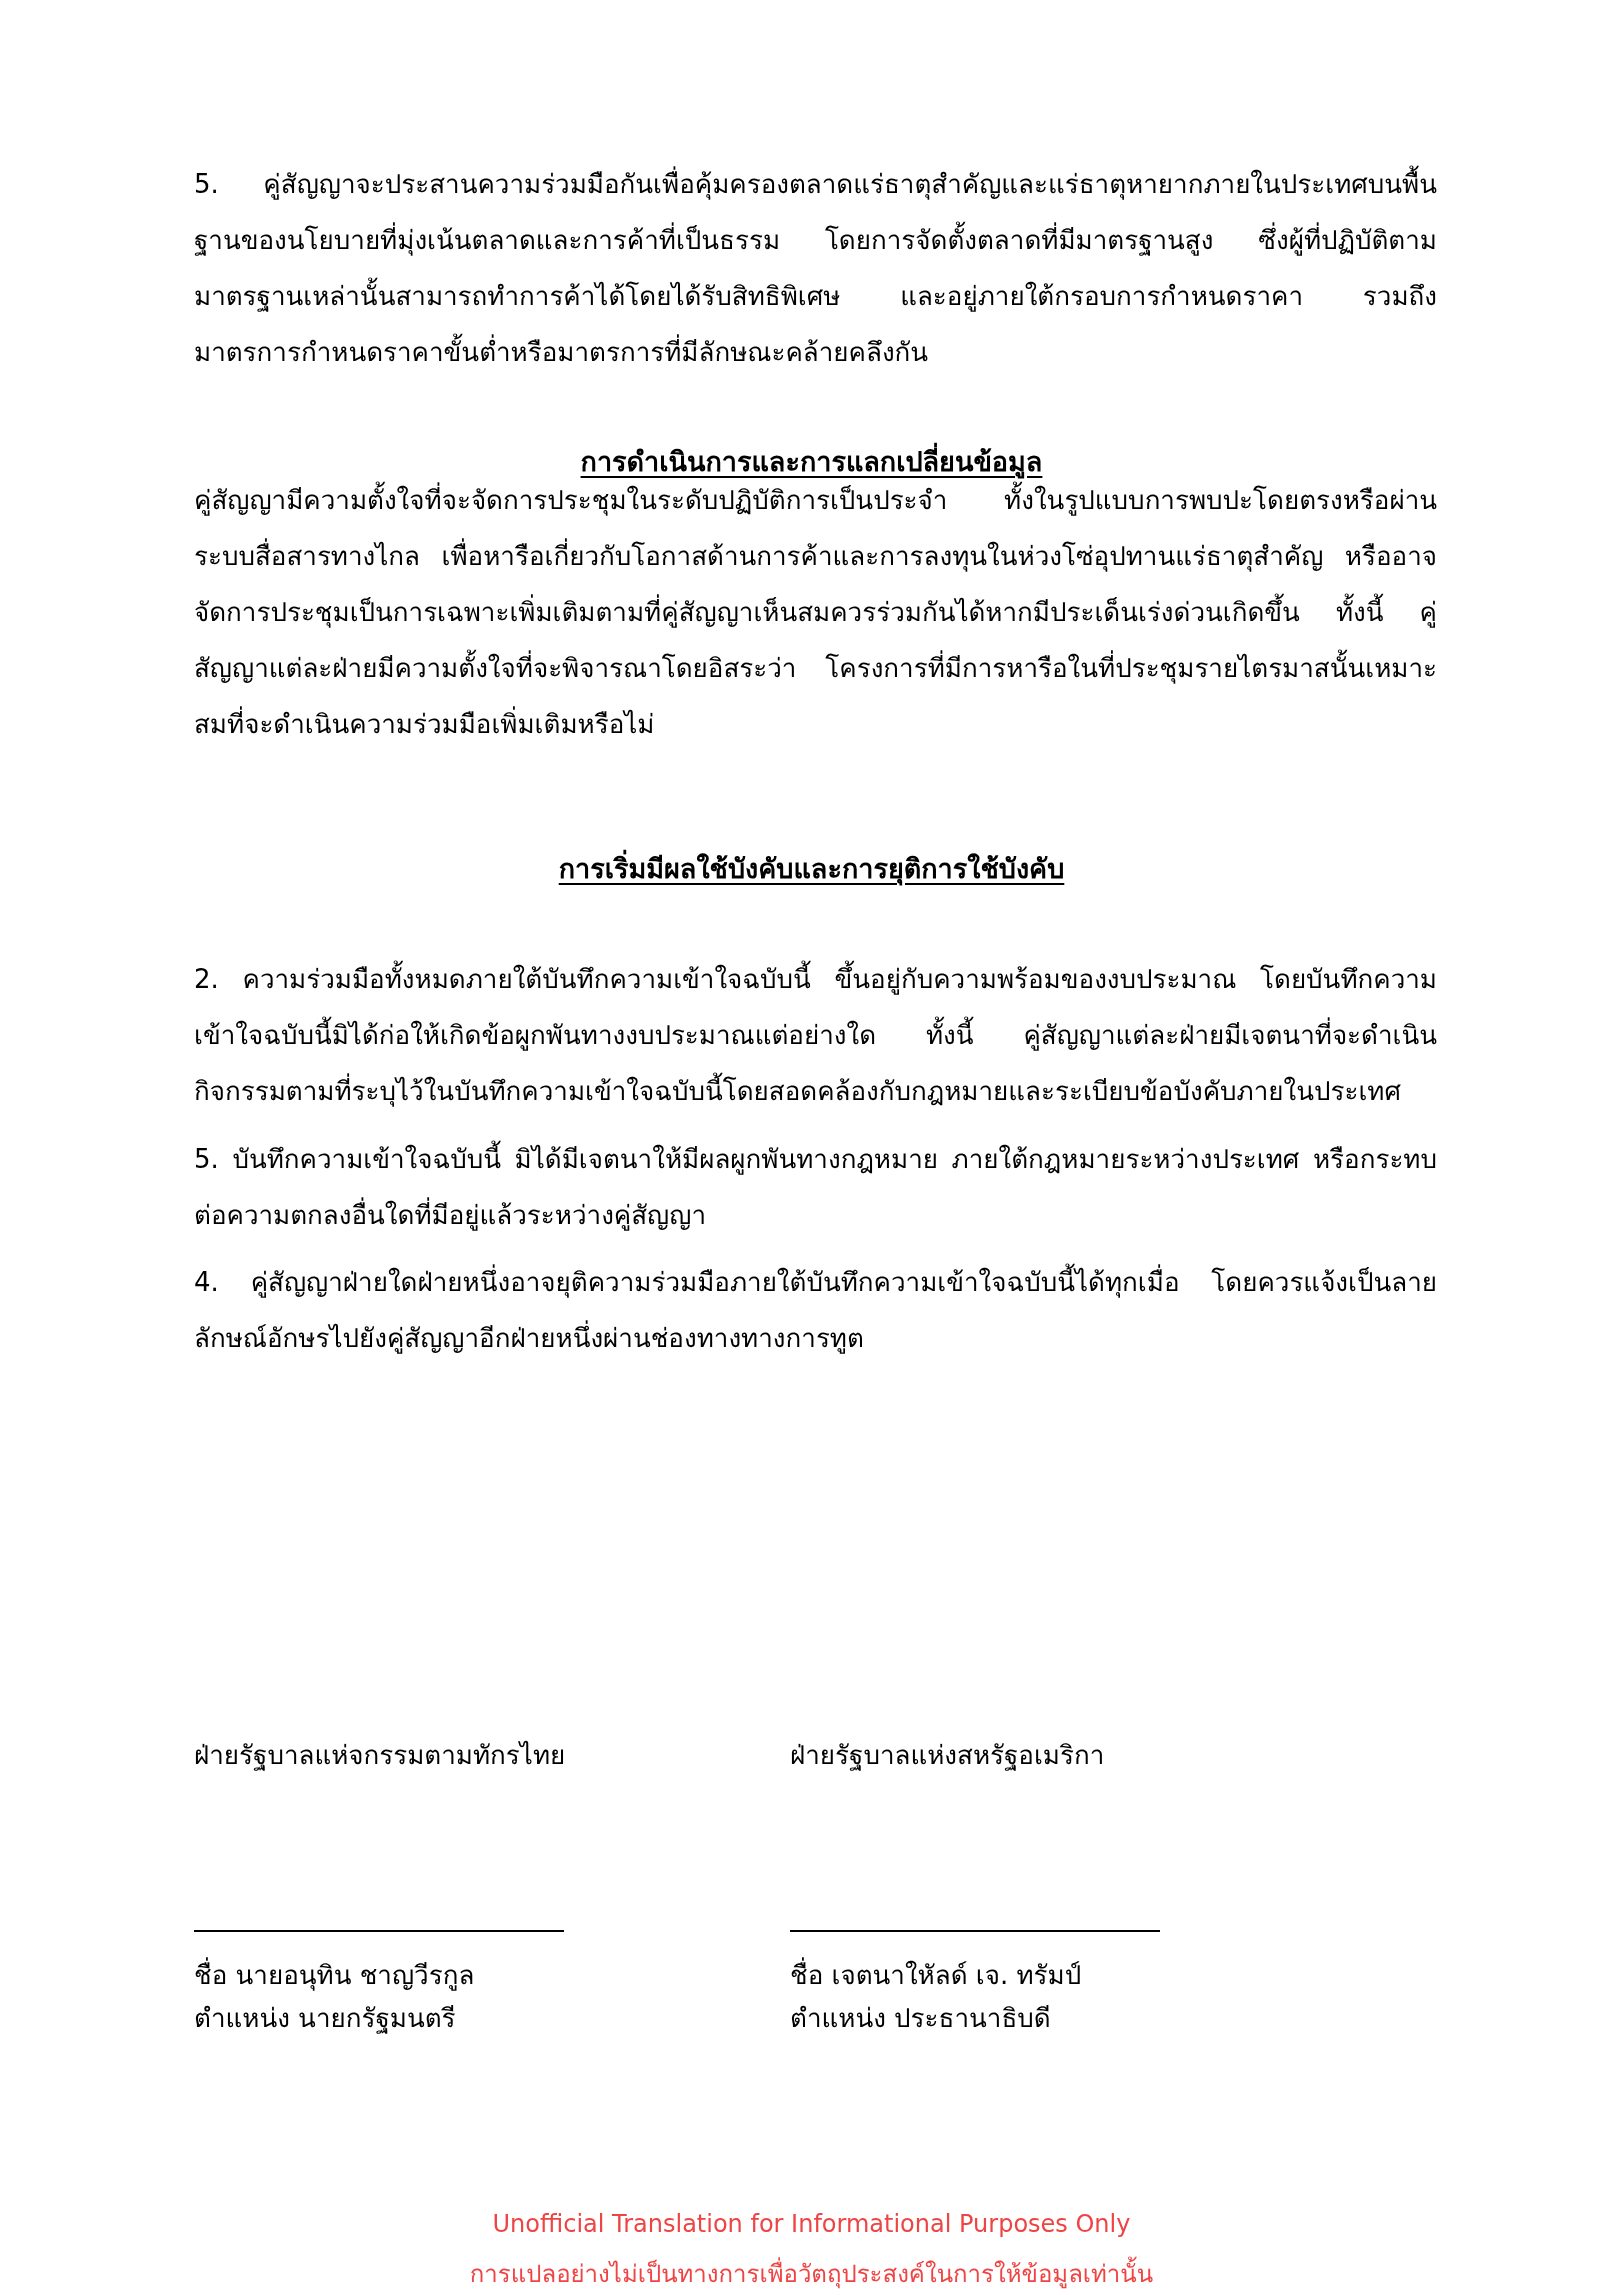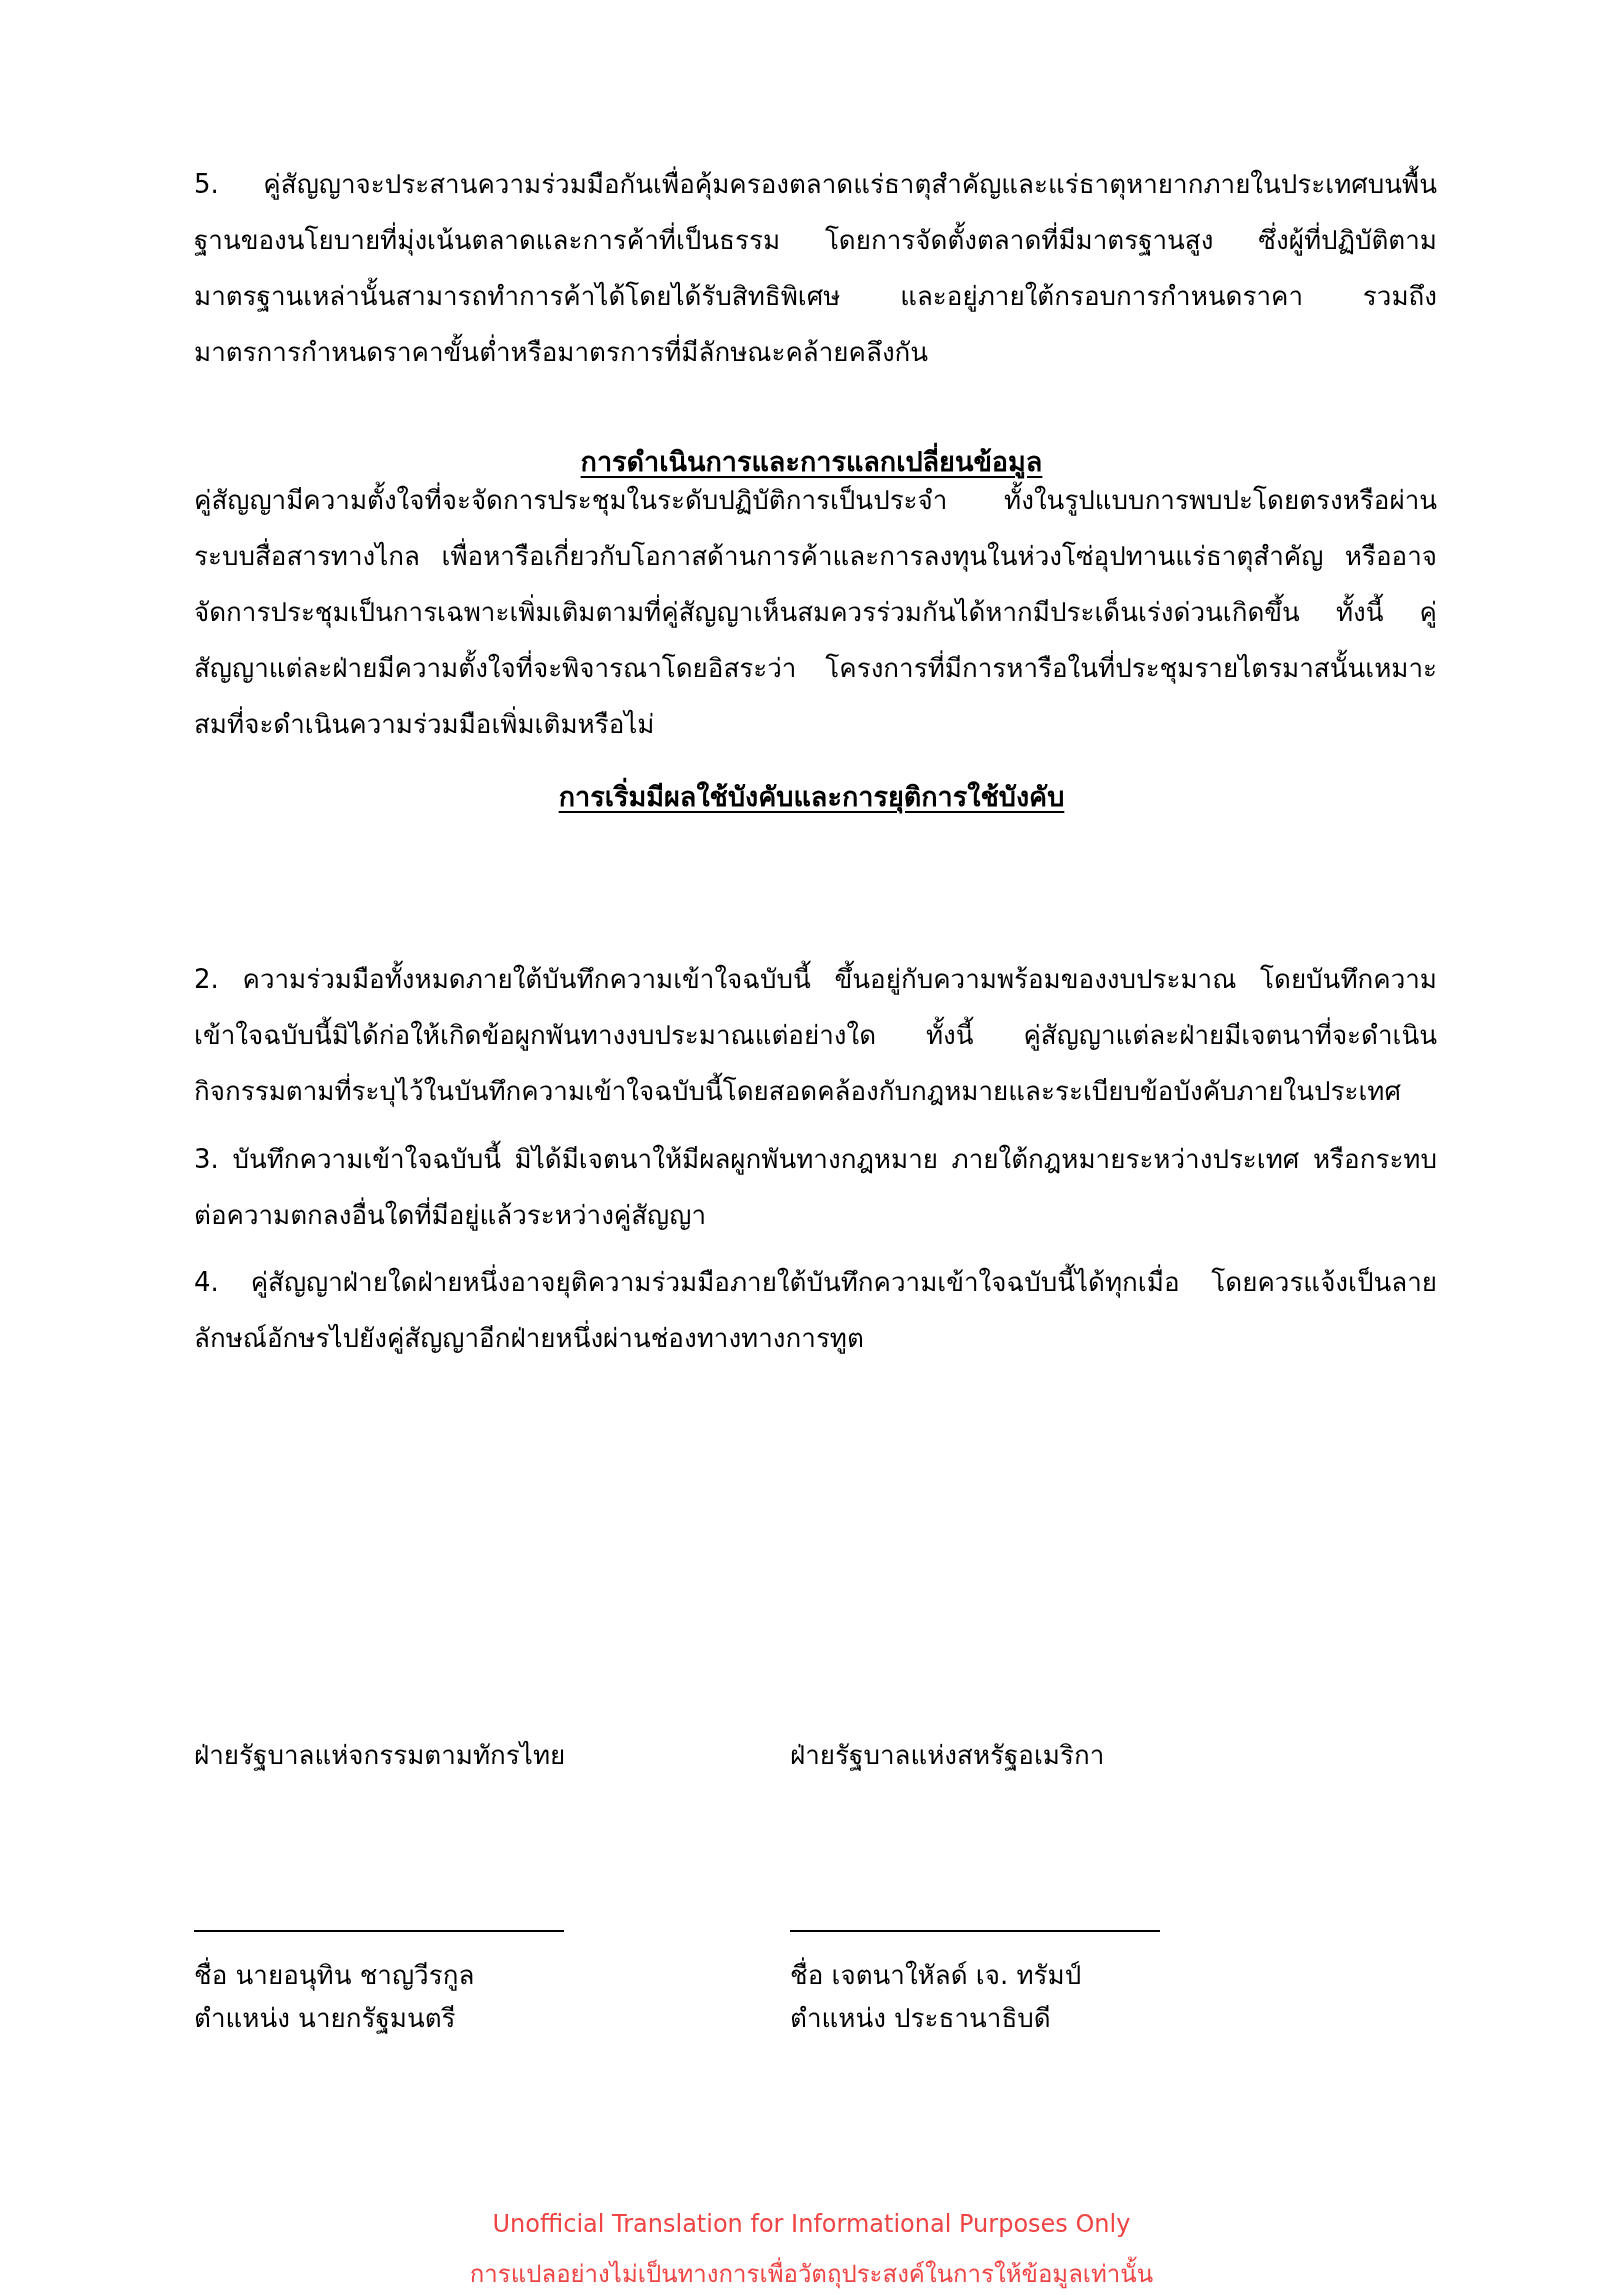--- a/index.html
+++ b/index.html
@@ -21,24 +21,24 @@
 <body>
 
 <div class="page">
 
   <p class="para" style="top:156px;">5. คู่สัญญาจะประสานความร่วมมือกันเพื่อคุ้มครองตลาดแร่ธาตุสำคัญและแร่ธาตุหายากภายในประเทศบนพื้นฐานของนโยบายที่มุ่งเน้นตลาดและการค้าที่เป็นธรรม โดยการจัดตั้งตลาดที่มีมาตรฐานสูง ซึ่งผู้ที่ปฏิบัติตามมาตรฐานเหล่านั้นสามารถทำการค้าได้โดยได้รับสิทธิพิเศษ และอยู่ภายใต้กรอบการกำหนดราคา รวมถึงมาตรการกำหนดราคาขั้นต่ำหรือมาตรการที่มีลักษณะคล้ายคลึงกัน</p>
 
   <h2 class="heading" style="top:440px;">การดำเนินการและการแลกเปลี่ยนข้อมูล</h2>
 
   <p class="para" style="top:472px;">คู่สัญญามีความตั้งใจที่จะจัดการประชุมในระดับปฏิบัติการเป็นประจำ ทั้งในรูปแบบการพบปะโดยตรงหรือผ่านระบบสื่อสารทางไกล เพื่อหารือเกี่ยวกับโอกาสด้านการค้าและการลงทุนในห่วงโซ่อุปทานแร่ธาตุสำคัญ หรืออาจจัดการประชุมเป็นการเฉพาะเพิ่มเติมตามที่คู่สัญญาเห็นสมควรร่วมกันได้หากมีประเด็นเร่งด่วนเกิดขึ้น ทั้งนี้ คู่สัญญาแต่ละฝ่ายมีความตั้งใจที่จะพิจารณาโดยอิสระว่า โครงการที่มีการหารือในที่ประชุมรายไตรมาสนั้นเหมาะสมที่จะดำเนินความร่วมมือเพิ่มเติมหรือไม่</p>
 
-  <h2 class="heading" style="top:775px;">การเริ่มมีผลใช้บังคับและการยุติการใช้บังคับ</h2>
+  <h2 class="heading" style="top:847px;">การเริ่มมีผลใช้บังคับและการยุติการใช้บังคับ</h2>
 
   <p class="para" style="top:951px;">2. ความร่วมมือทั้งหมดภายใต้บันทึกความเข้าใจฉบับนี้ ขึ้นอยู่กับความพร้อมของงบประมาณ โดยบันทึกความเข้าใจฉบับนี้มิได้ก่อให้เกิดข้อผูกพันทางงบประมาณแต่อย่างใด ทั้งนี้ คู่สัญญาแต่ละฝ่ายมีเจตนาที่จะดำเนินกิจกรรมตามที่ระบุไว้ในบันทึกความเข้าใจฉบับนี้โดยสอดคล้องกับกฎหมายและระเบียบข้อบังคับภายในประเทศ</p>
-  <p class="para" style="top:1131px;">3. บันทึกความเข้าใจฉบับนี้ มิได้มีเจตนาให้มีผลผูกพันทางกฎหมาย ภายใต้กฎหมายระหว่างประเทศ หรือกระทบต่อความตกลงอื่นใดที่มีอยู่แล้วระหว่างคู่สัญญา</p>
+  <p class="para" style="top:1131px;">5. บันทึกความเข้าใจฉบับนี้ มิได้มีเจตนาให้มีผลผูกพันทางกฎหมาย ภายใต้กฎหมายระหว่างประเทศ หรือกระทบต่อความตกลงอื่นใดที่มีอยู่แล้วระหว่างคู่สัญญา</p>
   <p class="para" style="top:1254px;">4. คู่สัญญาฝ่ายใดฝ่ายหนึ่งอาจยุติความร่วมมือภายใต้บันทึกความเข้าใจฉบับนี้ได้ทุกเมื่อ โดยควรแจ้งเป็นลายลักษณ์อักษรไปยังคู่สัญญาอีกฝ่ายหนึ่งผ่านช่องทางทางการทูต</p>
 
 
   <div class="sig-col" style="left:194px; top:1734px;">
     <div class="sig-party">ฝ่ายรัฐบาลแห่จกรรมตามทักรไทย</div>
     <div class="sig-line"></div>
     <div class="sig-name">ชื่อ นายอนุทิน ชาญวีรกูล</div>
     <div class="sig-title">ตำแหน่ง นายกรัฐมนตรี</div>
   </div>
 

